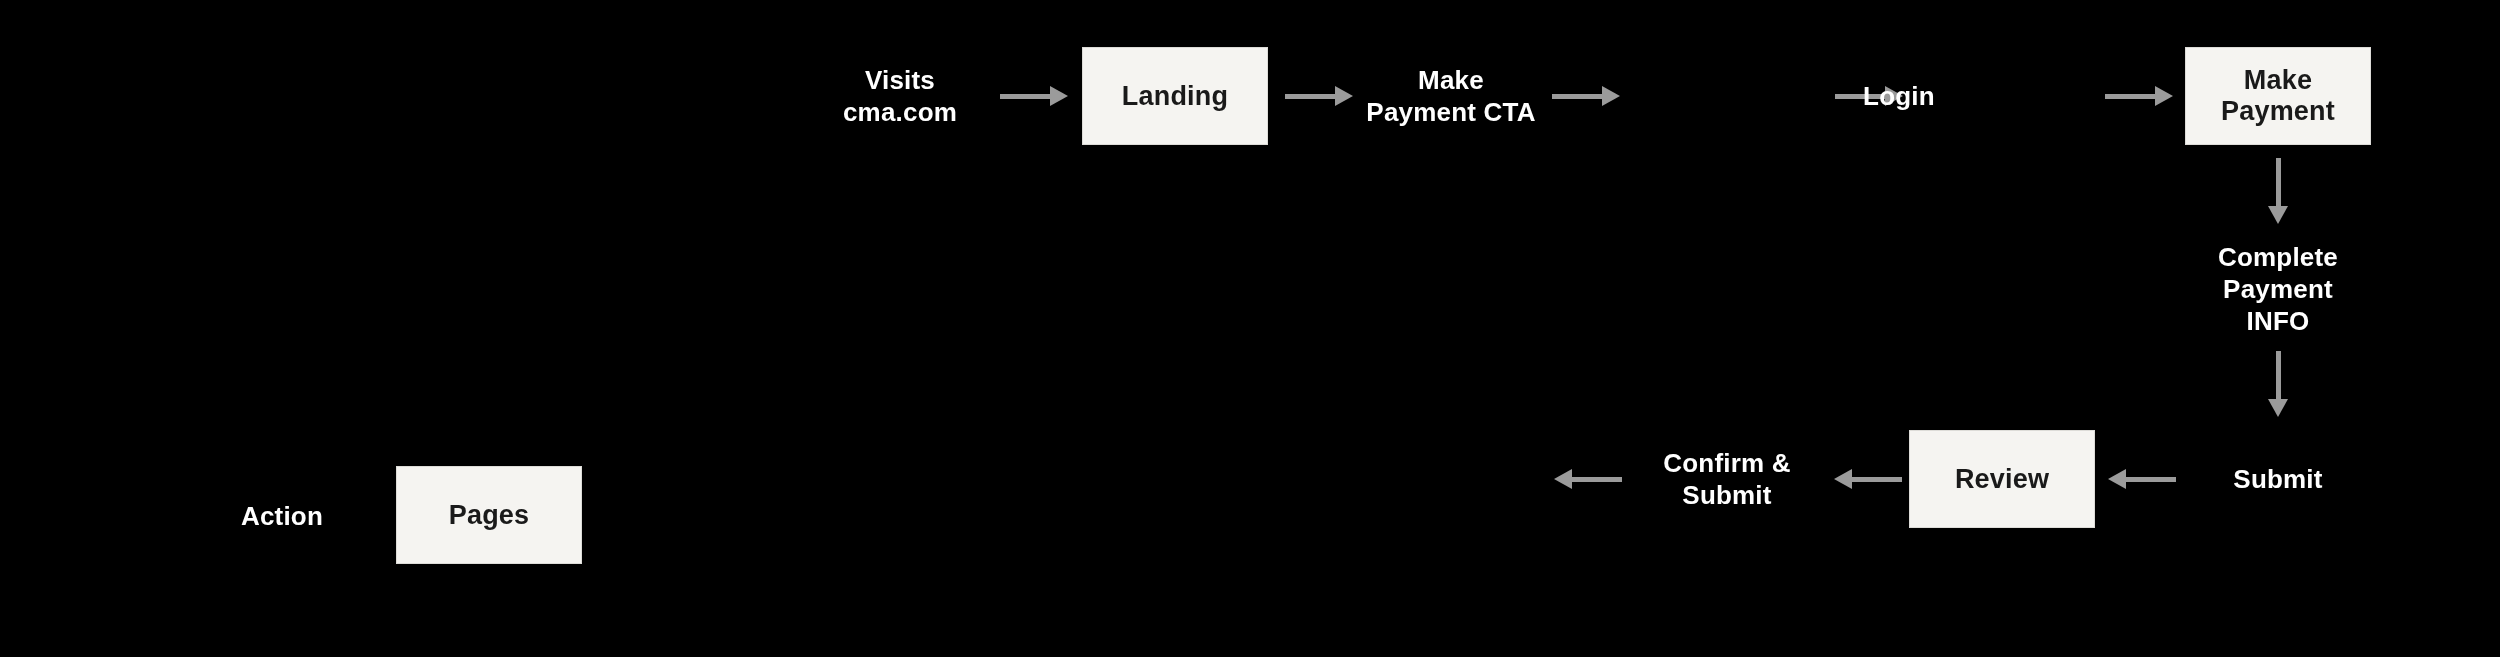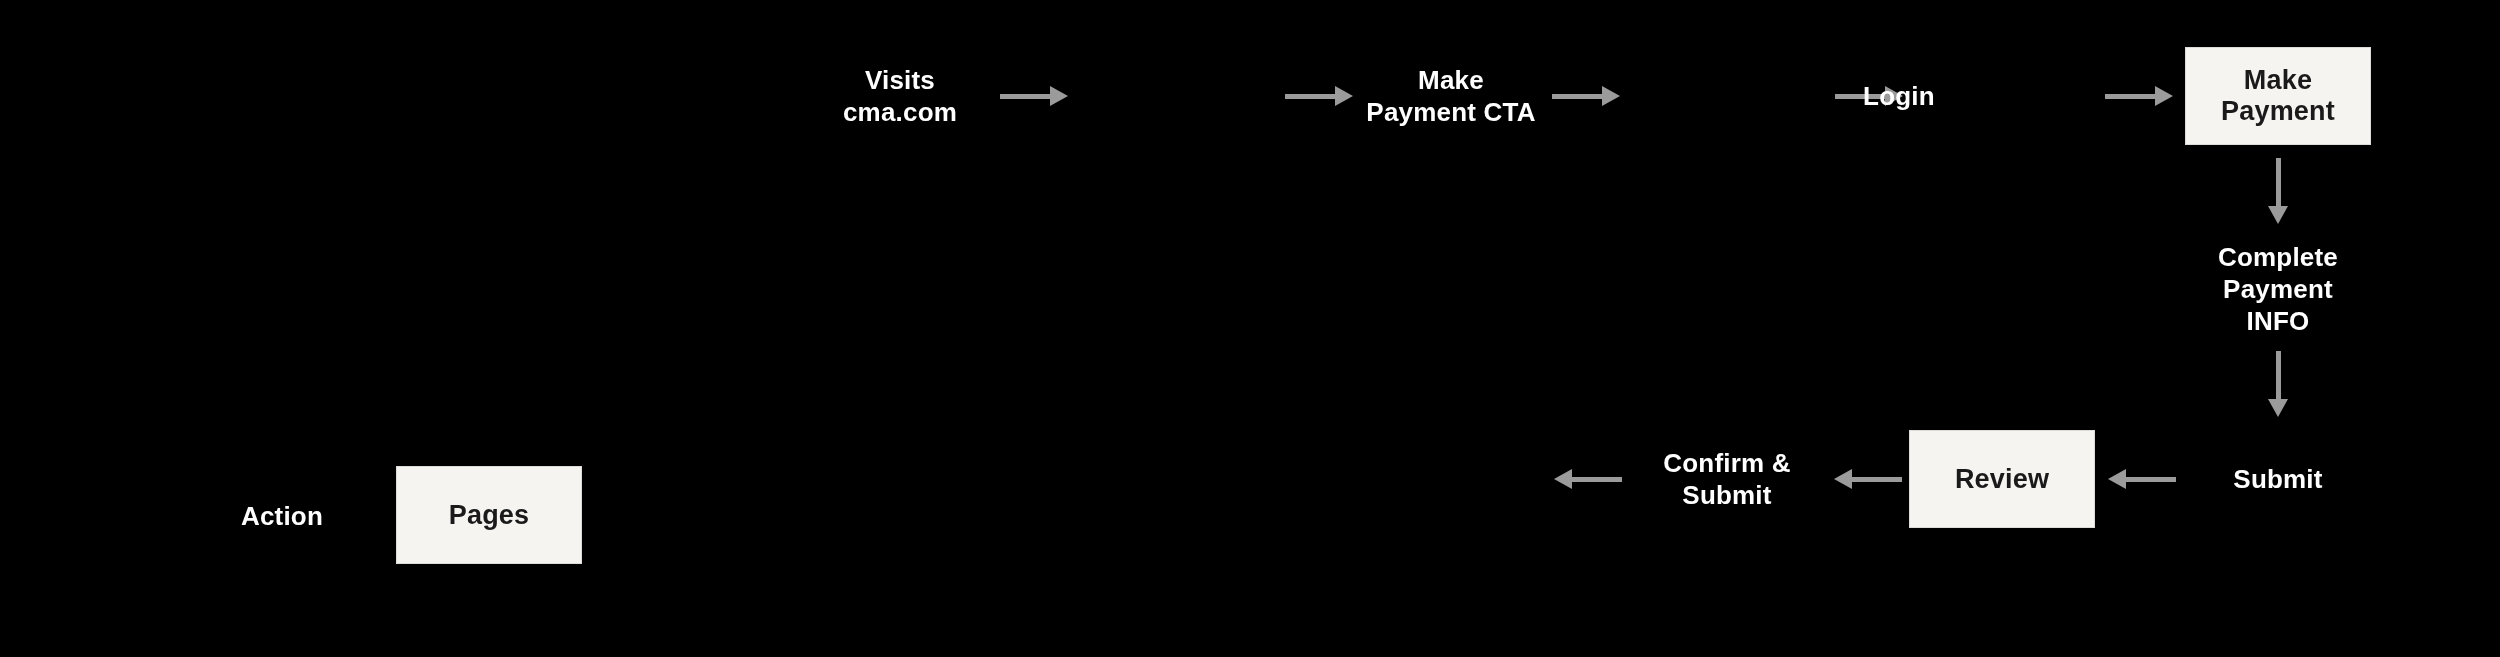--- a/index.html
+++ b/index.html
@@ -62,20 +62,21 @@
 <div id="canvas">
 
   <div class="action-label" style="left:900px; top:96px">Visits
 cma.com</div>
 
   <div class="arrow right" style="left:1000px; top:86px">
     <div class="shaft"></div>
     <div class="head"></div>
   </div>
 
+  <div class="page-node" style="left:1082px; top:47px">Landing</div>
 
   <div class="arrow right" style="left:1285px; top:86px">
     <div class="shaft"></div>
     <div class="head"></div>
   </div>
 
   <div class="action-label" style="left:1451px; top:96px">Make
 Payment CTA</div>
 
   <div class="arrow right" style="left:1552px; top:86px">

